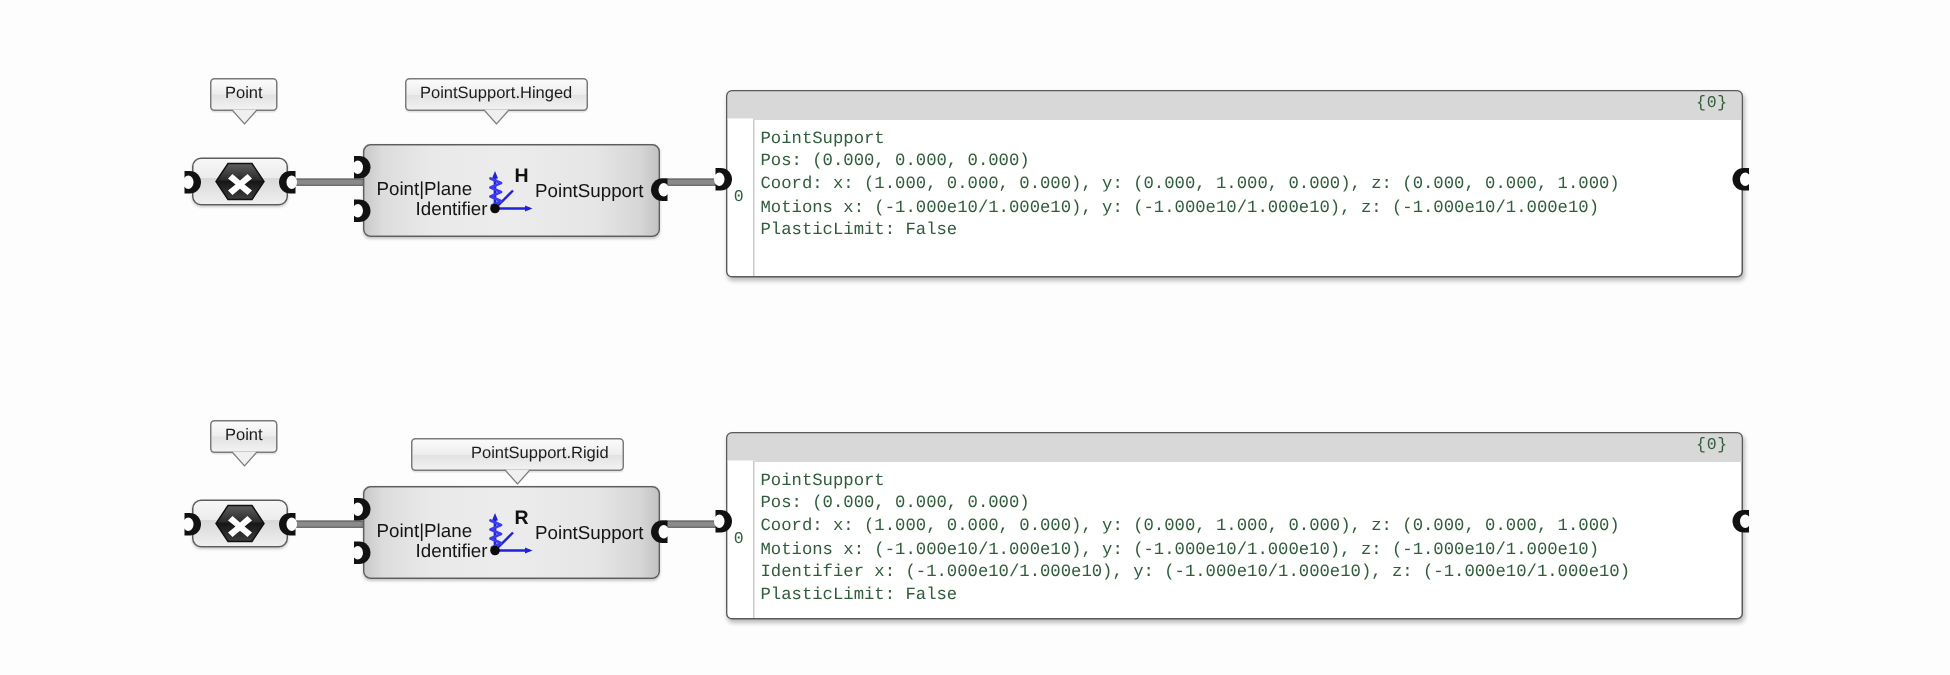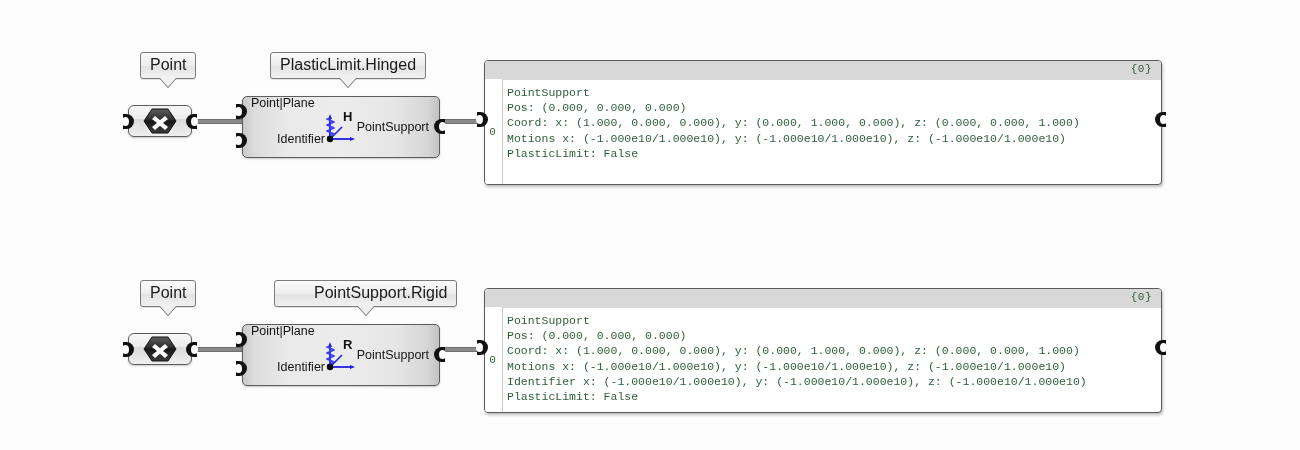--- a/index.html
+++ b/index.html
@@ -15,21 +15,21 @@
 
   
   .row{position:absolute;left:0;width:1300px;height:210px;}
 
   
   .balloon{
     position:absolute;
     background:linear-gradient(to bottom,#fbfbfb 0%,#ededed 50%,#e2e2e2 51%,#f2f2f2 100%);
     border:1px solid #7a7a7a;
     border-radius:3px;
-    font-size:16px;
+    font-size:11px;
     color:#1b1b1b;
     line-height:1;
     padding:4px 9px 5px 9px;
     white-space:nowrap;
     box-shadow:0 1px 0 rgba(0,0,0,.10);
   }
   .balloon .tail{
     position:absolute;
     left:50%;
     top:100%;
@@ -99,21 +99,21 @@
     position:absolute;
     height:60px;
     border:1px solid #5d5d5d;
     border-radius:5px;
     background:linear-gradient(to right,#c9c9c9 0%,#dcdcdc 6%,#e9e9e9 22%,#ececec 50%,#e6e6e6 78%,#d6d6d6 94%,#c2c2c2 100%);
     box-shadow:0 1px 2px rgba(0,0,0,.22);
     overflow:visible;
   }
   .comp .inlabels{
     position:absolute;left:8px;top:0;width:74px;height:48px;
-    display:flex;flex-direction:column;justify-content:space-between;
+    display:flex;flex-direction:column;justify-content:flex-end;
   }
   .comp .in{
     font-size:12.5px;color:#141414;line-height:1;
   }
   .comp .in.a{text-align:left;}
   .comp .in.b{text-align:right;}
   .comp .outlabel{
     position:absolute;right:10px;top:50%;transform:translateY(-50%);
     font-size:12.5px;color:#141414;white-space:nowrap;
   }
@@ -173,21 +173,21 @@
 
   <div class="row" style="top:0px;">
 
     <div class="balloon" style="left:140px;top:52px;">
       <span>Point</span>
       <span class="tail-line"></span>
       <span class="tail"></span>
     </div>
 
     <div class="balloon" style="left:270px;top:52px;">
-      <span>PlasticLimit.Hinged</span>
+      <span>PointSupport.Hinged</span>
       <span class="tail-line"></span>
       <span class="tail"></span>
     </div>
 
     <div class="wire" style="left:190px;top:119px;width:52px;"></div>
 
     <div class="wire" style="left:437px;top:119px;width:52px;"></div>
 
     <div class="param" style="left:128px;top:105px;">
       <div class="port left" style="left:-6px;top:8px;">
@@ -272,21 +272,21 @@
   </div>
 
   <div class="row" style="top:228px;">
 
     <div class="balloon" style="left:140px;top:52px;">
       <span>Point</span>
       <span class="tail-line"></span>
       <span class="tail"></span>
     </div>
 
-    <div class="balloon" style="left:274px;top:52px;padding-left:39px;">
+    <div class="balloon" style="left:274px;top:64px;padding-left:39px;">
       <span>PointSupport.Rigid</span>
       <span class="tail-line"></span>
       <span class="tail"></span>
     </div>
 
     <div class="wire" style="left:190px;top:119px;width:52px;"></div>
     <div class="wire" style="left:437px;top:119px;width:52px;"></div>
 
     <div class="param" style="left:128px;top:105px;">
       <div class="port left" style="left:-6px;top:8px;">

